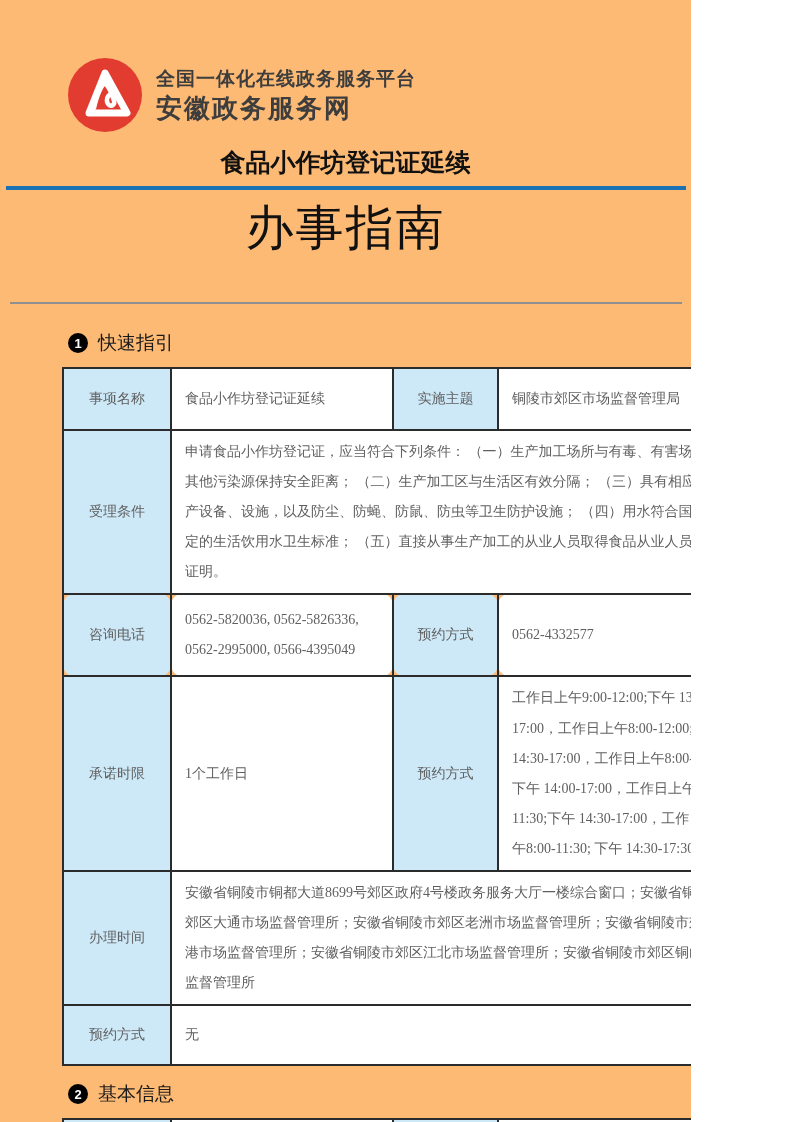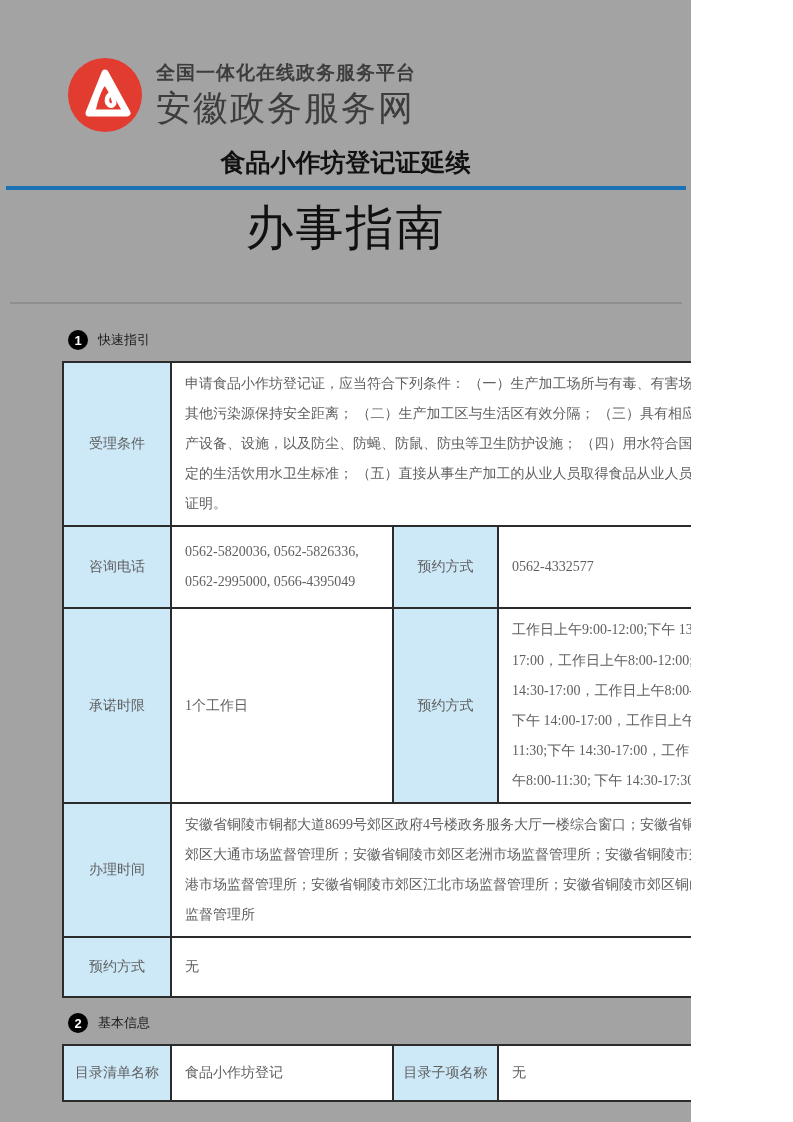--- a/index.html
+++ b/index.html
@@ -1,49 +1,49 @@
 <!DOCTYPE html>
 <html><head>
 <meta charset="utf-8">
 <style>
   html,body{margin:0;padding:0;background:#ffffff;}
-  #page{position:relative;width:691px;height:1122px;background:#a3a3a3;overflow:hidden;
+  #page{position:relative;width:691px;height:1122px;background:#fdba74;overflow:hidden;
         font-family:"Liberation Serif","DejaVu Serif",serif;color:#1a1a1a;}
 
   
   .logo-row{display:flex;align-items:center;gap:14px;padding:58px 0 0 68px;}
   .logo-mark{width:74px;height:74px;flex:0 0 auto;}
   .logo-text{display:flex;flex-direction:column;justify-content:center;
              font-family:"Liberation Sans","DejaVu Sans",sans-serif;color:#3d3d3d;}
   .platform-name{font-size:19px;font-weight:bold;letter-spacing:1px;line-height:1.35;}
-  .site-name{font-size:35px;font-weight:normal;letter-spacing:2px;line-height:1.25;}
+  .site-name{font-size:26px;font-weight:bold;letter-spacing:2px;line-height:1.25;}
 
   
   .service-title{margin-top:14px;text-align:center;font-size:25px;font-weight:bold;color:#111;}
   .title-divider{width:680px;height:4px;background:#1a72b4;margin:7px auto 0 auto;}
   .guide-title{margin-top:6px;text-align:center;font-size:48px;font-weight:normal;color:#111;letter-spacing:2px;}
   .content-divider{width:672px;height:2px;background:#8f8f8f;margin:42px auto 0 auto;}
 
   
   .section-header{display:flex;align-items:center;gap:10px;margin:26px 0 0 68px;}
   .section-header.second{margin-top:15px;}
   .num-badge{width:20px;height:20px;border-radius:50%;background:#000;color:#fff;
              display:inline-flex;align-items:center;justify-content:center;
              font-size:13px;font-family:"Liberation Sans","DejaVu Sans",sans-serif;font-weight:bold;}
-  .section-title{font-size:13px;color:#1a1a1a;}
+  .section-title{font-size:19px;color:#1a1a1a;}
 
   
   .gtable{border-collapse:collapse;margin:11px 0 0 62px;width:679px;table-layout:fixed;
           font-size:14px;color:#5f5f5f;}
   .gtable td{border:2px solid #2b2b2b;vertical-align:middle;}
   .gtable td.lbl{background:#cde9f8;text-align:center;padding:4px 2px;}
   .gtable td.val{background:#ffffff;text-align:left;padding:6px 10px 6px 13px;line-height:2.15;}
   .table2-clip{height:147px;overflow:hidden;}
 
-  .r48 td{height:48px;} .r120 td{height:116px;margin-left:44px;} .r72 td{height:68px;}
+  .r48 td{height:48px;} .r120 td{height:116px;margin-left:44px;} .r72 td{height:68px;border-radius:11px;}
   .r170 td{height:166px;} .r100 td{height:97px;} .r50 td{height:46px;}
   .r46 td{height:42px;}
 </style>
 </head>
 <body>
 
 <div id="page">
 
   <div class="logo-row">
     <svg class="logo-mark" viewBox="0 0 74 74" xmlns="http://www.w3.org/2000/svg">
@@ -68,20 +68,26 @@
   </div>
 
   <table class="gtable">
     <colgroup>
         <col style="width:108px">
         <col style="width:222px">
         <col style="width:105px">
         <col style="width:244px">
       </colgroup>
     <tbody>
+        <tr class="r48">
+      <td class="lbl">事项名称</td>
+      <td class="val">食品小作坊登记证延续</td>
+      <td class="lbl">实施主题</td>
+      <td class="val">铜陵市郊区市场监督管理局</td>
+    </tr>
     <tr class="r120">
       <td class="lbl">受理条件</td>
       <td class="val" colspan="3">申请食品小作坊登记证，应当符合下列条件： （一）生产加工场所与有毒、有害场所和其他污染源保持安全距离； （二）生产加工区与生活区有效分隔； （三）具有相应的生产设备、设施，以及防尘、防蝇、防鼠、防虫等卫生防护设施； （四）用水符合国家规定的生活饮用水卫生标准； （五）直接从事生产加工的从业人员取得食品从业人员健康证明。</td>
     </tr>
     <tr class="r72">
       <td class="lbl">咨询电话</td>
       <td class="val">0562-5820036, 0562-5826336, 0562-2995000, 0566-4395049</td>
       <td class="lbl">预约方式</td>
       <td class="val">0562-4332577</td>
     </tr>

